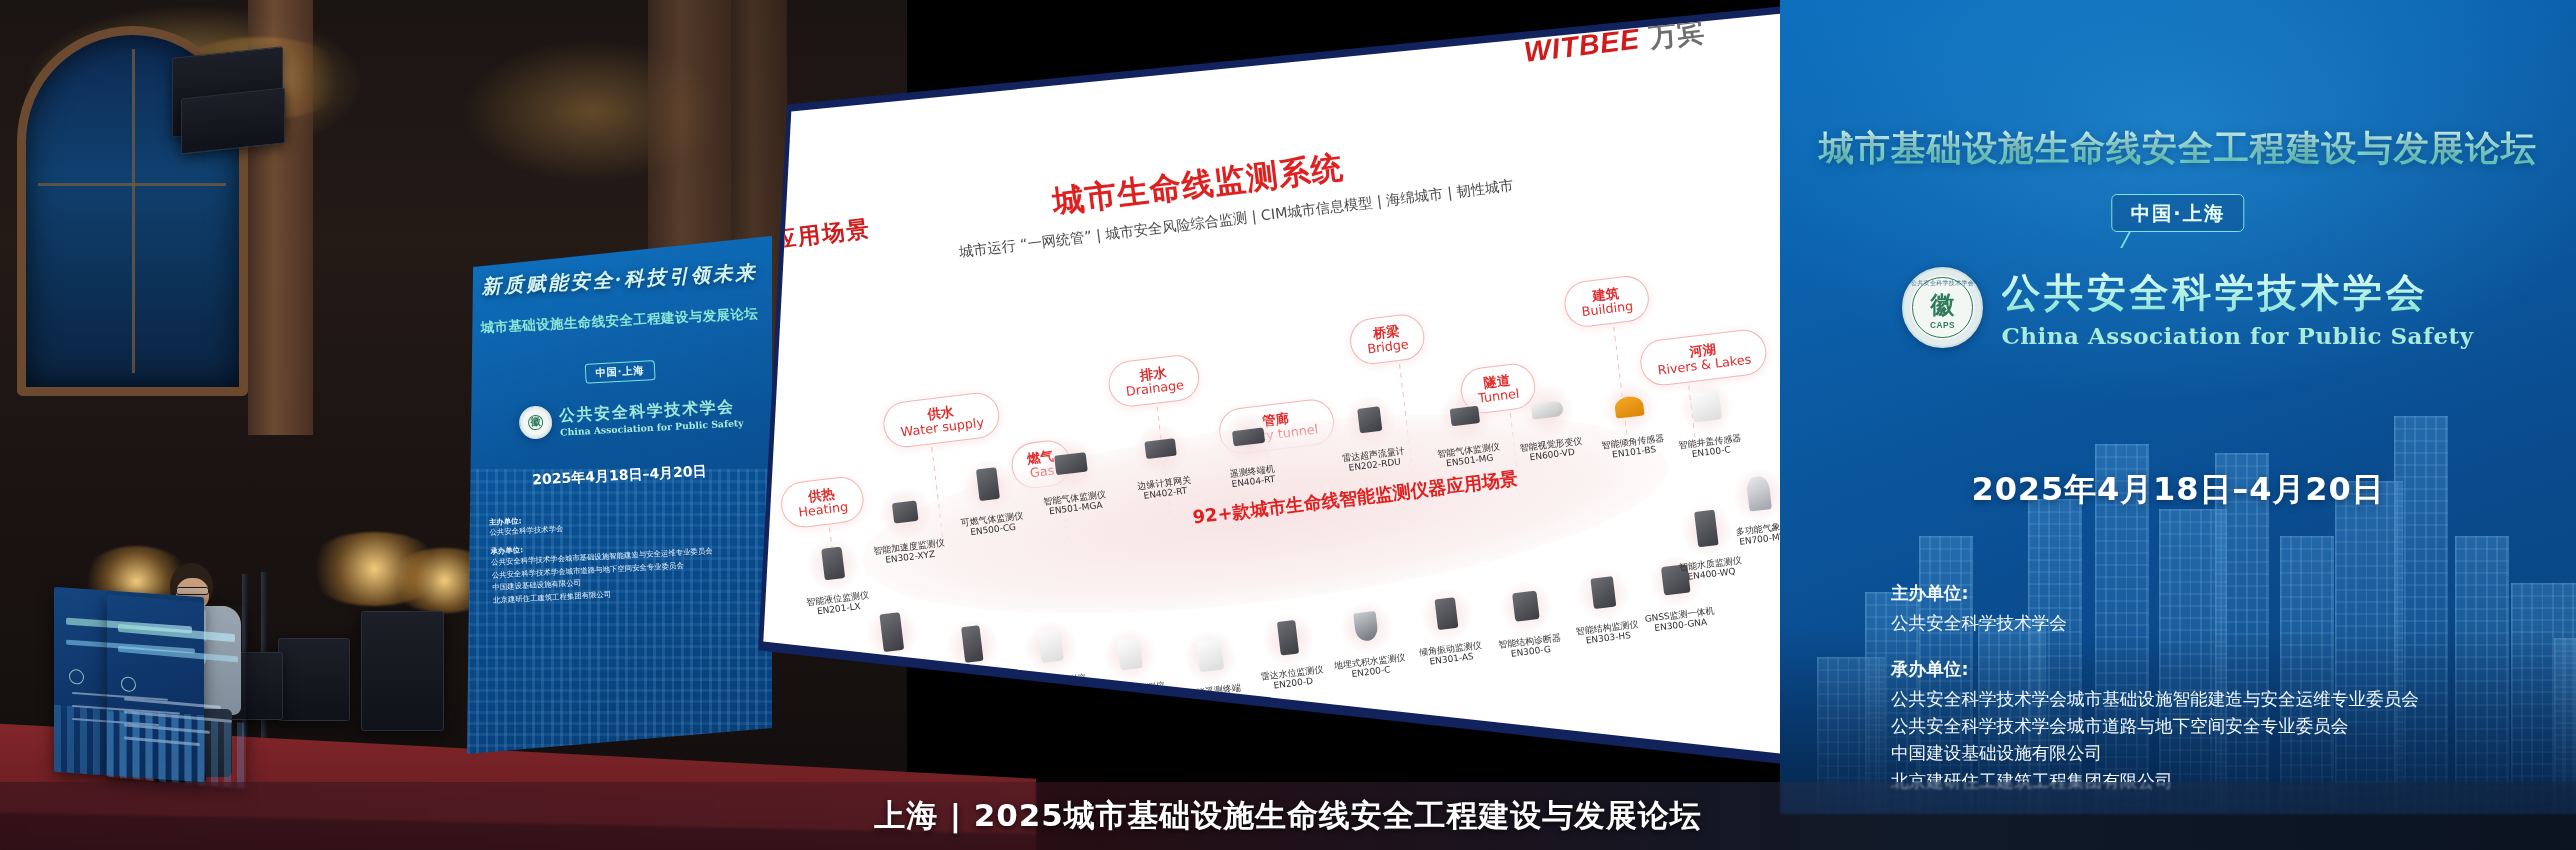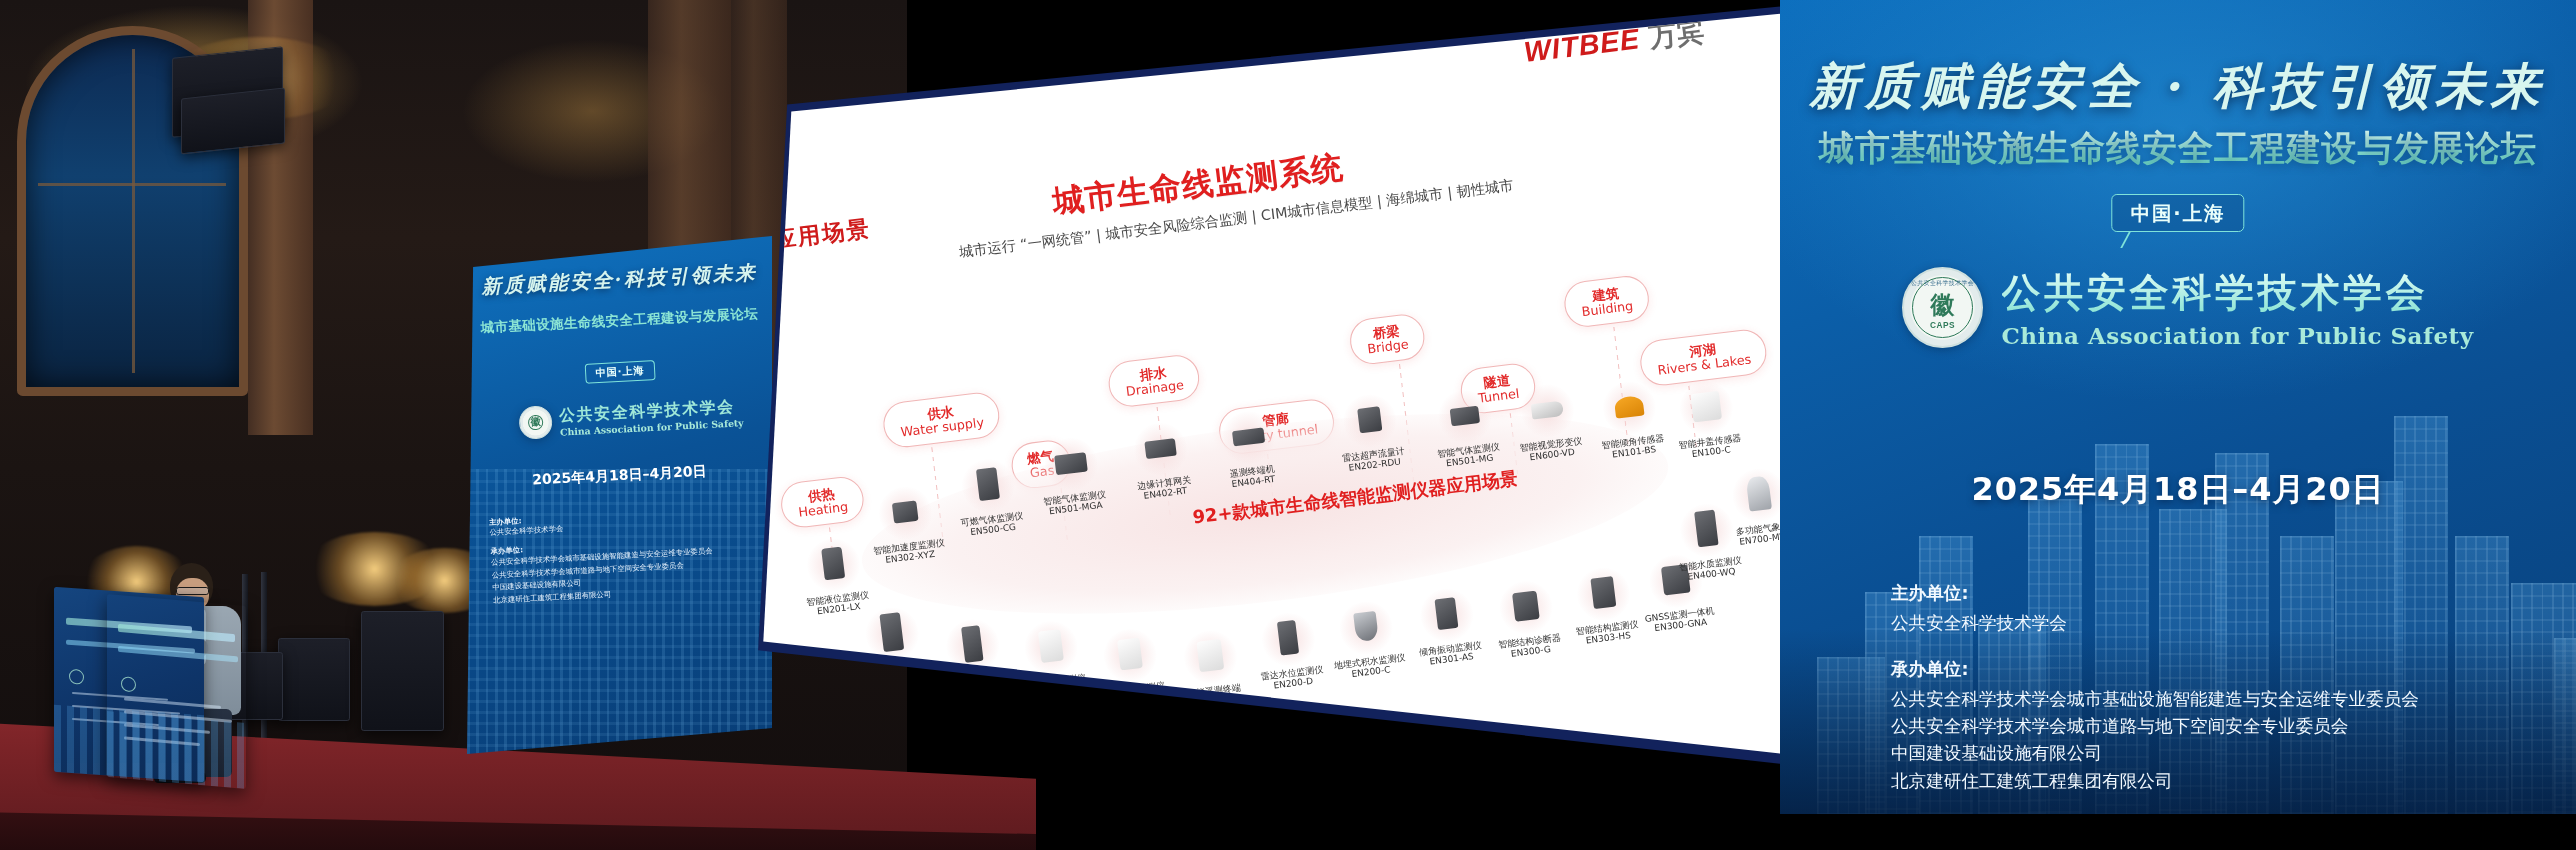--- a/index.html
+++ b/index.html
@@ -653,21 +653,20 @@
         <div class="tower" style="left: 435px; width: 54px; height: 361px;"></div>
         <div class="tower" style="left: 500px; width: 54px; height: 278px;"></div>
         <div class="tower" style="left: 555px; width: 68px; height: 333px;"></div>
         <div class="tower" style="left: 614px; width: 54px; height: 398px;"></div>
         <div class="tower" style="left: 675px; width: 54px; height: 278px;"></div>
         <div class="tower" style="left: 731px; width: 68px; height: 231px;"></div>
         <div class="tower" style="left: 774px; width: 54px; height: 176px;"></div>
       </div>
     <div class="banner-shade"></div>
 
-    <div class="b-cal">新质赋能安全 · 科技引领未来</div>
     <div class="b-main">城市基础设施生命线安全工程建设与发展论坛</div>
     <div class="b-loc">中国·上海</div>
 
     <div class="b-org">
       <div class="seal">
         <div class="seal-arc">公共安全科学技术学会</div>
         <div class="seal-glyph">徽</div>
         <div class="seal-caps">CAPS</div>
       </div>
       <div>
@@ -683,15 +682,18 @@
       <div class="cr-line">公共安全科学技术学会</div>
       <div class="cr-gap"></div>
       <div class="cr-head">承办单位:</div>
       <div class="cr-line">公共安全科学技术学会城市基础设施智能建造与安全运维专业委员会</div>
       <div class="cr-line">公共安全科学技术学会城市道路与地下空间安全专业委员会</div>
       <div class="cr-line">中国建设基础设施有限公司</div>
       <div class="cr-line">北京建研住工建筑工程集团有限公司</div>
     </div>
   </div>
 
+  <div class="caption-bar">
+    <div class="caption-text">上海 | 2025城市基础设施生命线安全工程建设与发展论坛</div>
+  </div>
 
 </div>
 
 
 </body></html>

